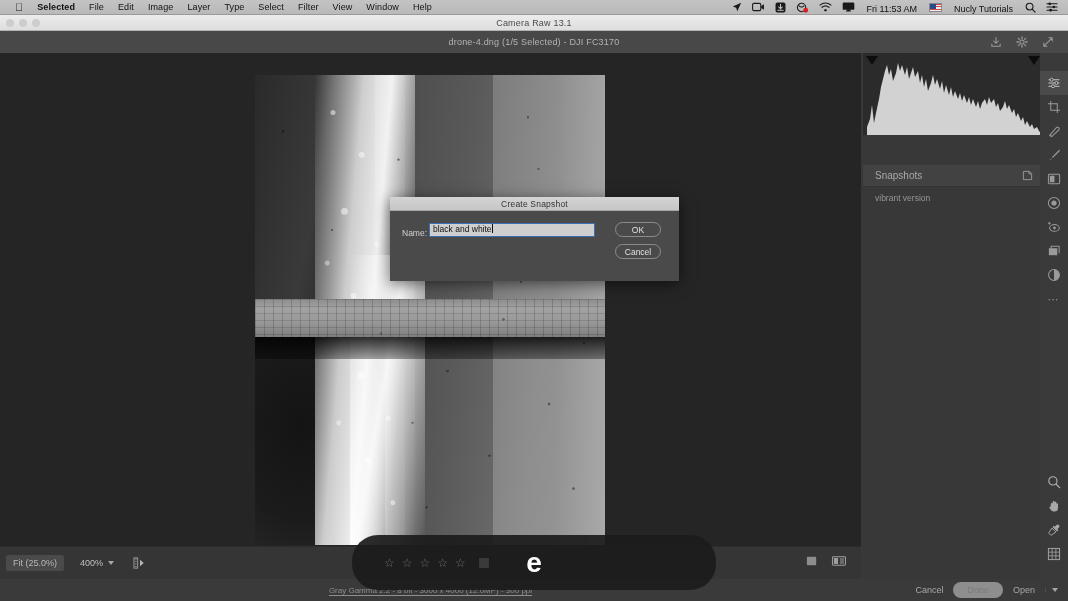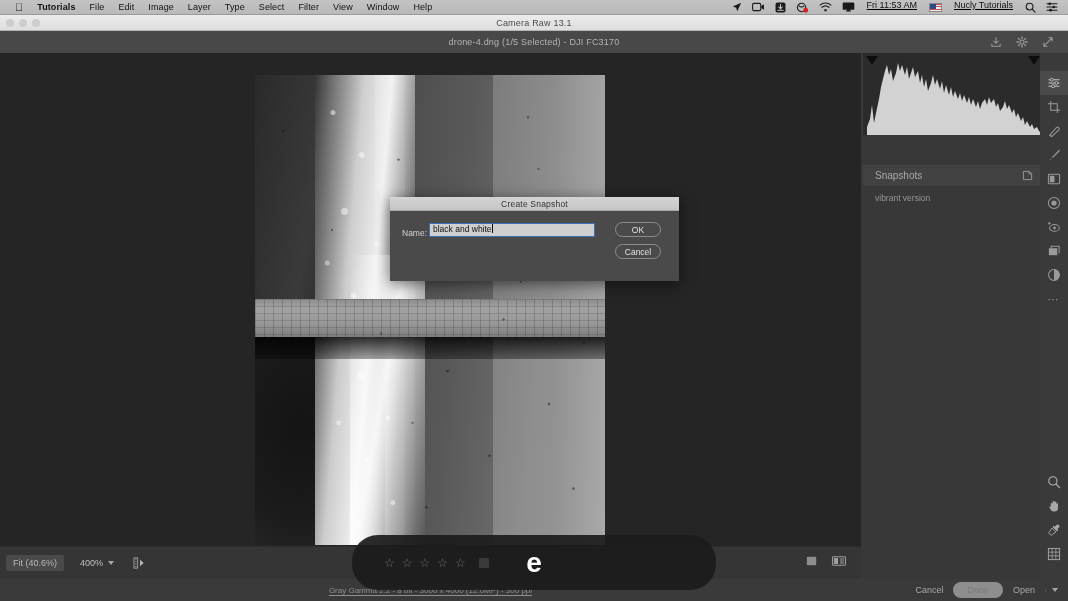--- a/index.html
+++ b/index.html
@@ -22,21 +22,21 @@
   }
   .mb-left { display: flex; align-items: center; height: 100%; padding-left: 8px; }
   .mb-item {
     font-size: 9px; color: #101010;
     padding: 0 7px; height: 100%;
     display: flex; align-items: center; white-space: nowrap;
     letter-spacing: .1px;
   }
   .mb-item.bold { font-weight: bold; }
   .mb-apple { font-size: 11px; color: #101010; padding: 0 7px; display:flex; align-items:center; height:100%;}
-  .mb-right { margin-left: auto; display: flex; align-items: flex-start; height: 100%; padding-right: 6px; gap: 2px; text-decoration: underline;}
+  .mb-right { margin-left: auto; display: flex; align-items: flex-end; height: 100%; padding-right: 6px; gap: 2px;}
   .mb-ricon {
     height: 100%; display: flex; align-items: center; justify-content: center;
     padding: 0 4px; color: #151515;
   }
   .mb-clock { font-size: 9px; color: #101010; padding: 0 6px; display:flex; align-items:center;}
   .mb-user { font-size: 9px; color: #101010; padding: 0 6px; font-weight: 500; display:flex; align-items:center;}
   .mb-flag {
     width: 13px; height: 9px; border: .5px solid #888;
     background: linear-gradient(180deg,#d84a4a 0 16%,#f0f0f0 16% 33%,#d84a4a 33% 50%,#f0f0f0 50% 66%,#d84a4a 66% 83%,#f0f0f0 83% 100%);
     position: relative;
@@ -352,21 +352,21 @@
   }
   #dlg-ok { top: 11px; }
   #dlg-cancel { top: 33px; }
 </style>
 </head>
 <body>
 
 <div id="menubar">
   <div class="mb-left">
     <div class="mb-apple"></div>
-    <div class="mb-item bold">Tutorials</div>
+    <div class="mb-item bold">Selected</div>
     <div class="mb-item">File</div>
     <div class="mb-item">Edit</div>
     <div class="mb-item">Image</div>
     <div class="mb-item">Layer</div>
     <div class="mb-item">Type</div>
     <div class="mb-item">Select</div>
     <div class="mb-item">Filter</div>
     <div class="mb-item">View</div>
     <div class="mb-item">Window</div>
     <div class="mb-item">Help</div>
@@ -485,21 +485,21 @@
       <div class="p-layer" id="p-surf2"></div>
       <div class="p-layer" id="p-foam-tex"></div>
       <div class="p-layer" id="p-board"></div>
       <div class="p-layer" id="p-board-lines"></div>
       <div class="p-layer" id="p-shadowband"></div>
       <div class="p-layer" id="p-grain"></div>
     </div>
   </div>
 
   <div id="img-bottombar">
-    <div id="zoomfit">Fit (40.6%)</div>
+    <div id="zoomfit">Fit (25.0%)</div>
     <div id="zoomlevel-wrap">
       <div id="zoomlevel">400%</div>
       <div class="chev"></div>
     </div>
     <div id="filmstrip-btn">
       <svg width="14" height="14" viewBox="0 0 15 15">
         <rect x="1" y="2" width="4" height="11" fill="none" stroke="#9e9e9e" stroke-width="1"></rect>
         <path d="M2 3.4 H4 M2 6 H4 M2 8.6 H4 M2 11.2 H4" stroke="#9e9e9e" stroke-width=".8"></path>
         <path d="M7.5 4 L11.5 7.5 L7.5 11 Z" fill="#b6b6b6"></path>
       </svg>

